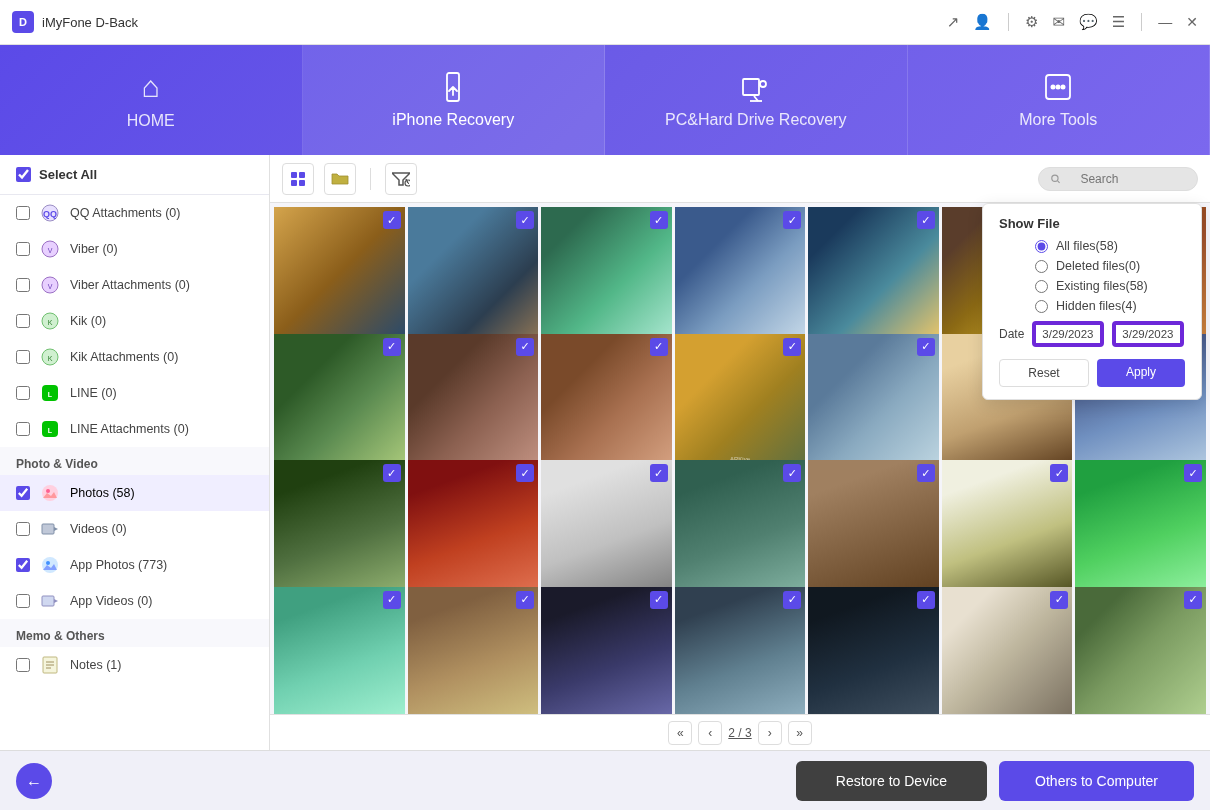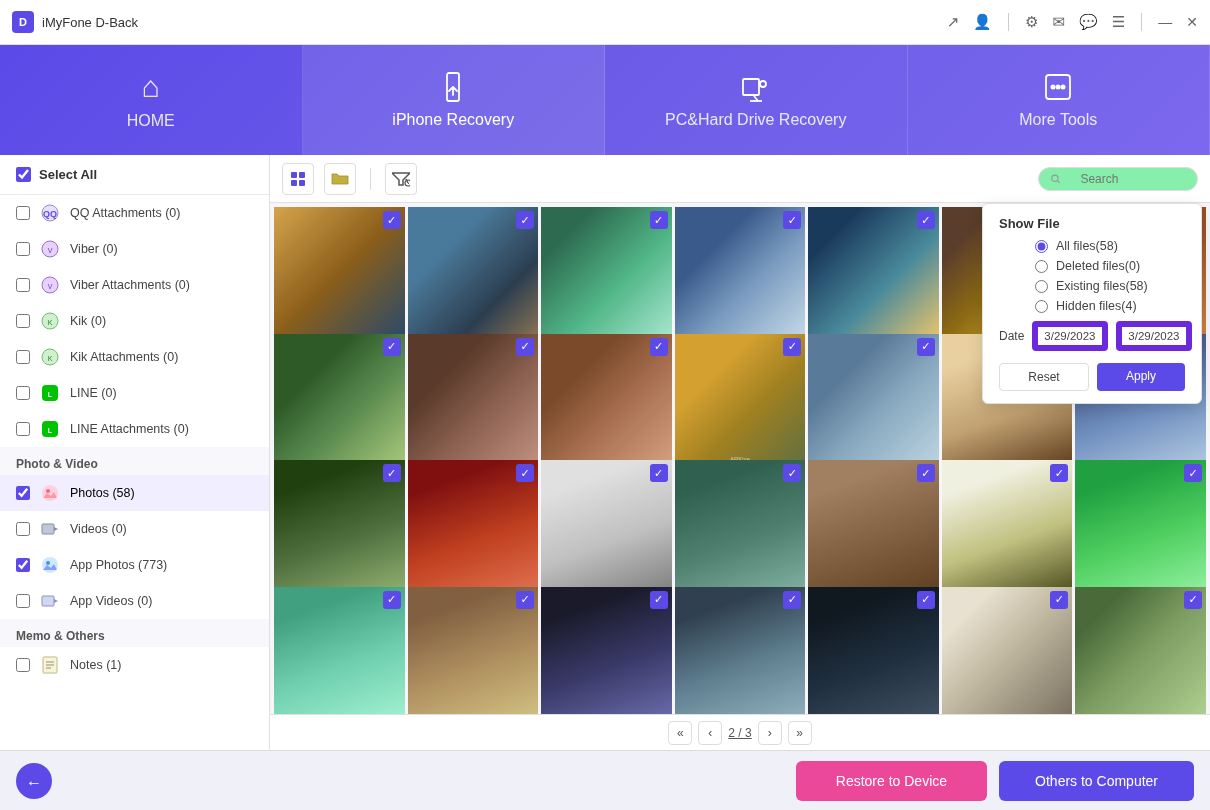--- a/index.html
+++ b/index.html
@@ -108,21 +108,21 @@
     .toolbar-filter-btn {
       width: 32px; height: 32px;
       border: 1px solid #ddd; border-radius: 4px;
       display: flex; align-items: center; justify-content: center;
       cursor: pointer; background: #fff; font-size: 14px; color: #555;
     }
     .search-box {
       margin-left: auto;
       display: flex; align-items: center;
       border: 1px solid #ddd; border-radius: 16px;
-      padding: 4px 12px; gap: 20px; background: #86efac;
+      padding: 4px 12px; gap: 20px; background: #e5e5e5;
       width: 160px;
     }
     .search-box input {
       border: none; outline: none; font-size: 12px; color: #666; width: 100%;
       background: transparent;
     }
 
     
     .photo-grid {
       flex: 1;
@@ -205,21 +205,21 @@
       z-index: 100;
       padding: 12px 16px;
     }
     .filter-section-title { font-size: 13px; font-weight: 600; color: #333; margin-bottom: 8px; }
     .filter-option { display: flex; align-items: center; gap: 8px; margin-bottom: 6px; cursor: pointer; padding-left: 36px; }
     .filter-option input[type=radio] { accent-color: #5b4ae8; }
     .filter-option label { font-size: 12.5px; color: #444; cursor: pointer; }
     .filter-date-row { display: flex; align-items: center; gap: 8px; margin-top: 8px; }
     .filter-date-label { font-size: 12px; color: #444; }
     .filter-date-select {
-      border: 6px solid #6d28d9; border-radius: 4px; padding: 3px 6px; font-size: 11.5px; color: #444;
+      border: 4px solid #6d28d9; border-radius: 4px; padding: 3px 6px; font-size: 11.5px; color: #444;
       background: #fff; cursor: pointer; appearance: none;
     }
     .filter-btn-row { display: flex; gap: 8px; margin-top: 12px; }
     .filter-reset-btn {
       flex: 1; padding: 6px; border: 1px solid #ddd; border-radius: 4px;
       background: #fff; font-size: 12px; color: #444; cursor: pointer; text-align: center;
     }
     .filter-apply-btn {
       flex: 1; padding: 6px; border: none; border-radius: 4px;
       background: #5b4ae8; font-size: 12px; color: white; cursor: pointer; text-align: center;
@@ -233,21 +233,21 @@
       display: flex; align-items: center; padding: 0 16px; gap: 12px;
     }
     .back-btn {
       width: 36px; height: 36px; border-radius: 50%;
       background: #5b4ae8; display: flex; align-items: center; justify-content: center;
       cursor: pointer; color: white; font-size: 16px;
     }
     .bottom-spacer { flex: 1; }
     .restore-btn {
       padding: 12px 40px;
-      background: #ec4899; color: white; border: none; border-radius: 6px;
+      background: #404040; color: white; border: none; border-radius: 6px;
       font-size: 14px; font-weight: 500; cursor: pointer;
     }
     .recover-btn {
       padding: 12px 36px;
       background: #5b4ae8; color: white; border: none; border-radius: 6px;
       font-size: 14px; font-weight: 500; cursor: pointer;
     }
 
     
     .sidebar::-webkit-scrollbar { width: 5px; }

